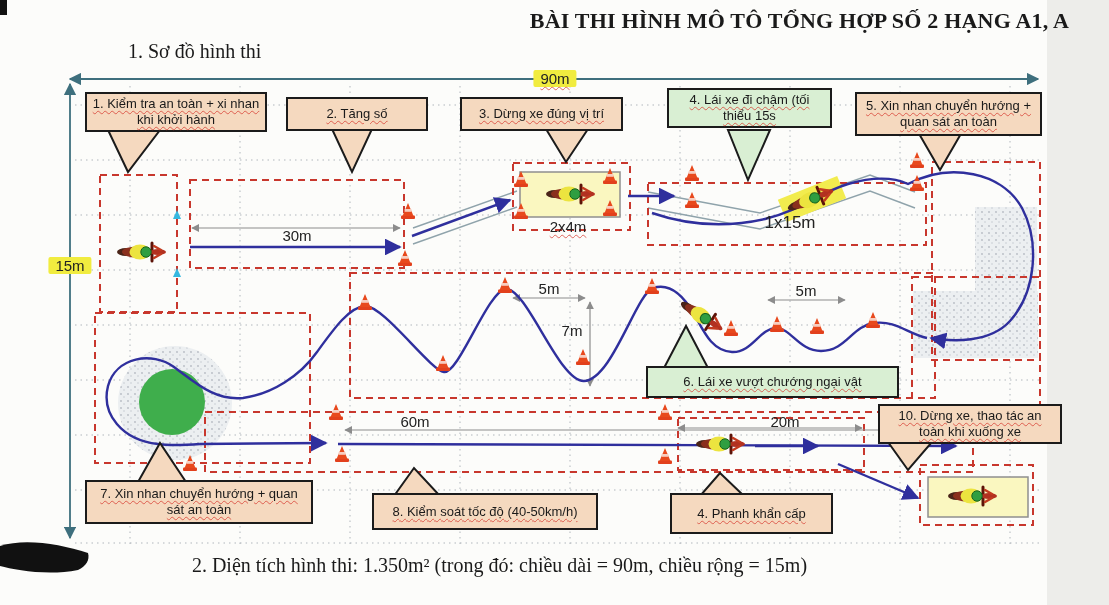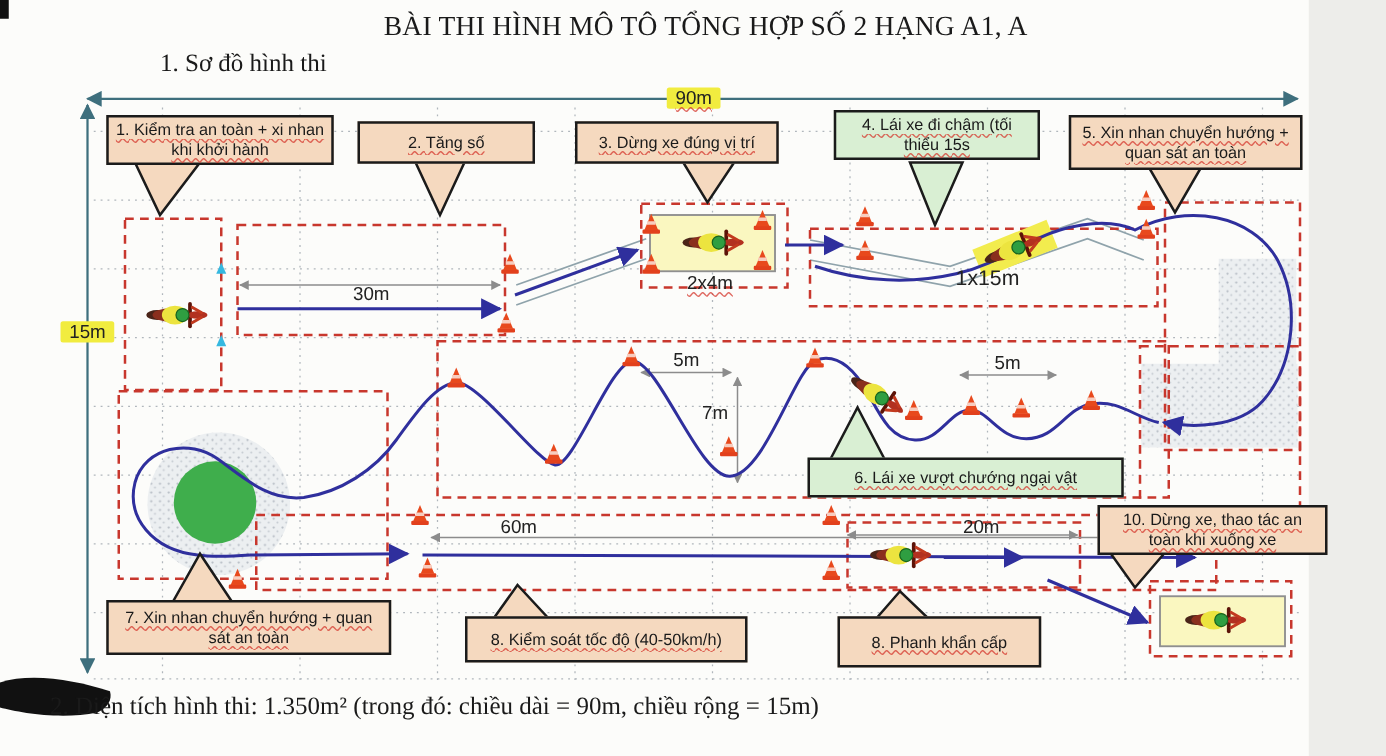--- a/index.html
+++ b/index.html
@@ -1,22 +1,22 @@
 <!DOCTYPE html>
 <html style="--accent_red: #c8372d; --path_blue: #2f2f9d; --dim_teal: #3e6f7d; --callout_peach: #f5d9bf; --callout_green: #d9efd3; --highlight_yellow: #f1ec3f; --stopbox_yellow: #faf7c0; --cone_orange: #e8491d; --island_green: #3fae4c;"><head>
 <meta charset="utf-8">
 <style>
   html,body{margin:0;padding:0;background:#e9e9e7}
   .stage{position:relative;width:1109px;height:605px;background:#fcfcfa;overflow:hidden;
          font-family:"Liberation Sans",sans-serif;color:#1a1a1a}
   .serif{font-family:"Liberation Serif",serif}
-  .title{position:absolute;left:60px;right:40px;top:8px;text-align:center;
-         font-weight:normal;font-size:22px;letter-spacing:.2px;z-index:6}
+  .title{position:absolute;left:60px;right:40px;top:8px;text-align:right;
+         font-weight:bold;font-size:22px;letter-spacing:.2px;z-index:6}
   .subtitle{position:absolute;left:128px;top:40px;font-size:20px;z-index:6}
-  .footer{position:absolute;left:40px;right:150px;top:554px;font-size:20px;z-index:6}
+  .footer{position:absolute;left:40px;right:150px;top:554px;text-align:center;font-size:20px;z-index:6}
   .rightstrip{position:absolute;left:1047px;top:0;width:62px;height:605px;background:#ededea;z-index:0}
   .cornermark{position:absolute;left:0;top:0;width:7px;height:15px;background:#111;z-index:6}
   svg.layer{position:absolute;left:0;top:0;width:1109px;height:605px;z-index:1}
   .callout{position:absolute;z-index:5;display:flex;align-items:center;justify-content:center;
            text-align:center;border:2px solid #1b1b1b;background:var(--callout_peach,#f5d9bf);
            font-size:13px;line-height:1.22;padding:2px 5px;box-sizing:border-box}
   .callout.green{background:var(--callout_green,#d9efd3)}
   .squig{text-decoration-line:underline;text-decoration-style:wavy;
          text-decoration-color:rgba(214,58,47,.75);text-decoration-thickness:1px;text-underline-offset:2px}
   .dim{position:absolute;z-index:4;transform:translateX(-50%);font-size:15px;color:#222;white-space:nowrap}
@@ -221,21 +221,21 @@
   <div class="callout green" style="left:646px;top:366px;width:253px;min-height:32px">
       <span class="squig">6. Lái xe vượt chướng ngại vật</span>
     </div>
   <div class="callout" style="left:85px;top:480px;width:228px;min-height:44px">
       <span class="squig">7. Xin nhan chuyển hướng + quan sát an toàn</span>
     </div>
   <div class="callout" style="left:372px;top:493px;width:226px;min-height:37px">
       <span class="squig">8. Kiểm soát tốc độ (40-50km/h)</span>
     </div>
   <div class="callout" style="left:670px;top:493px;width:163px;min-height:41px">
-      <span class="squig">8. Phanh khẩn cấp</span>
+      <span class="squig">4. Phanh khẩn cấp</span>
     </div>
   <div class="callout" style="left:878px;top:404px;width:184px;min-height:40px">
       <span class="squig">10. Dừng xe, thao tác an toàn khi xuống xe</span>
     </div>
 
   <div class="dim hl squig" style="left:555px;top:70px">90m</div>
   <div class="dim hl" style="left:70px;top:257px">15m</div>
   <div class="dim" style="left:297px;top:227px">30m</div>
   <div class="dim squig" style="left:568px;top:218px">2x4m</div>
   <div class="dim big" style="left:790px;top:213px">1x15m</div>

